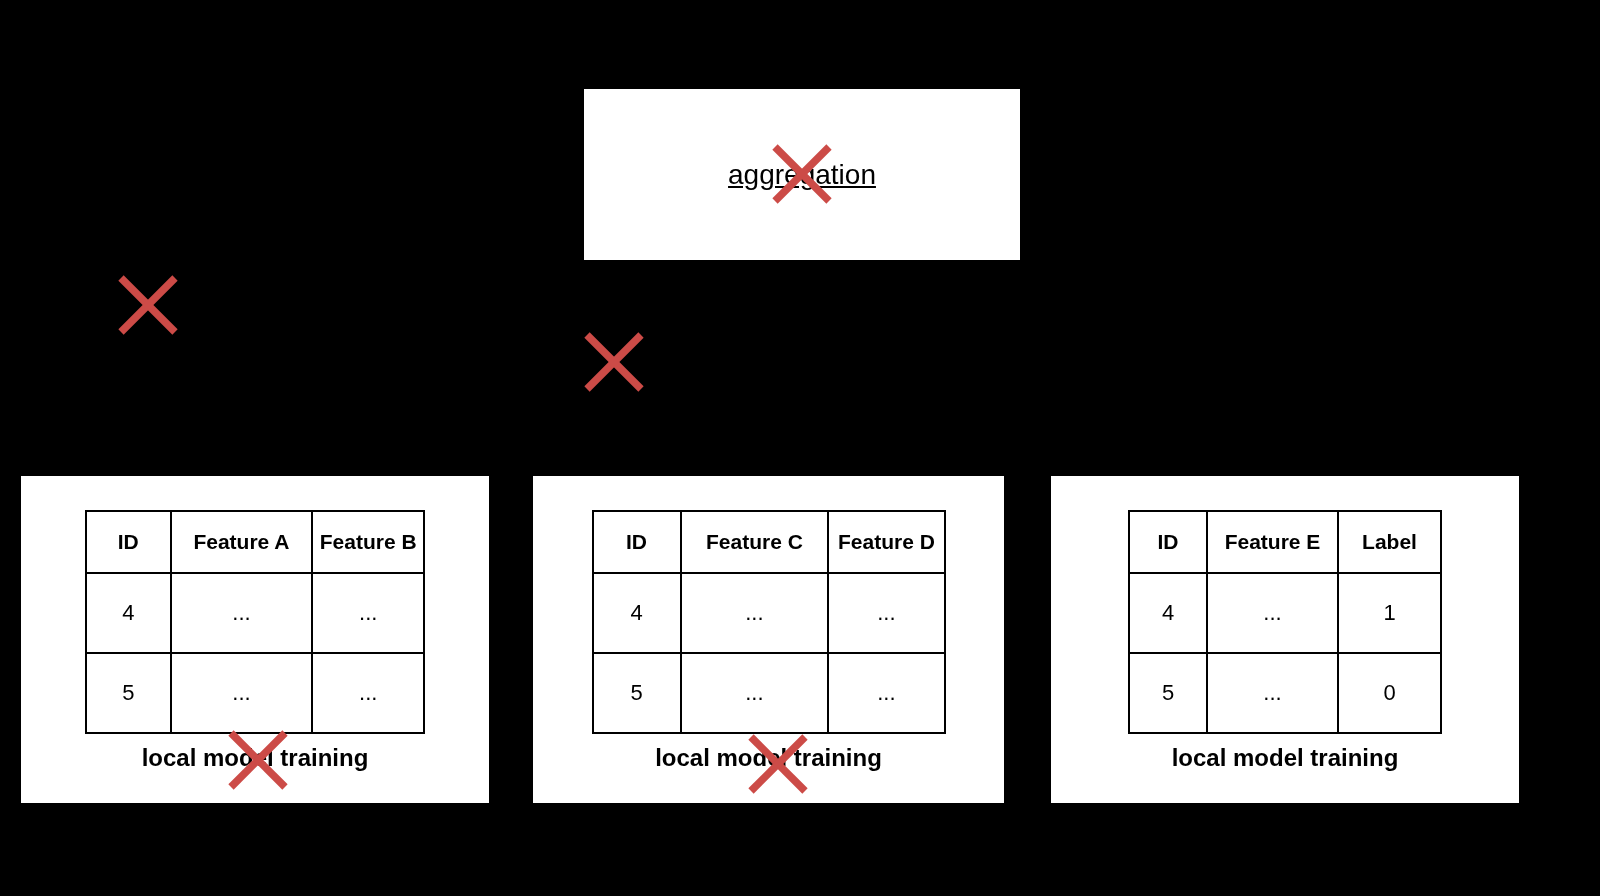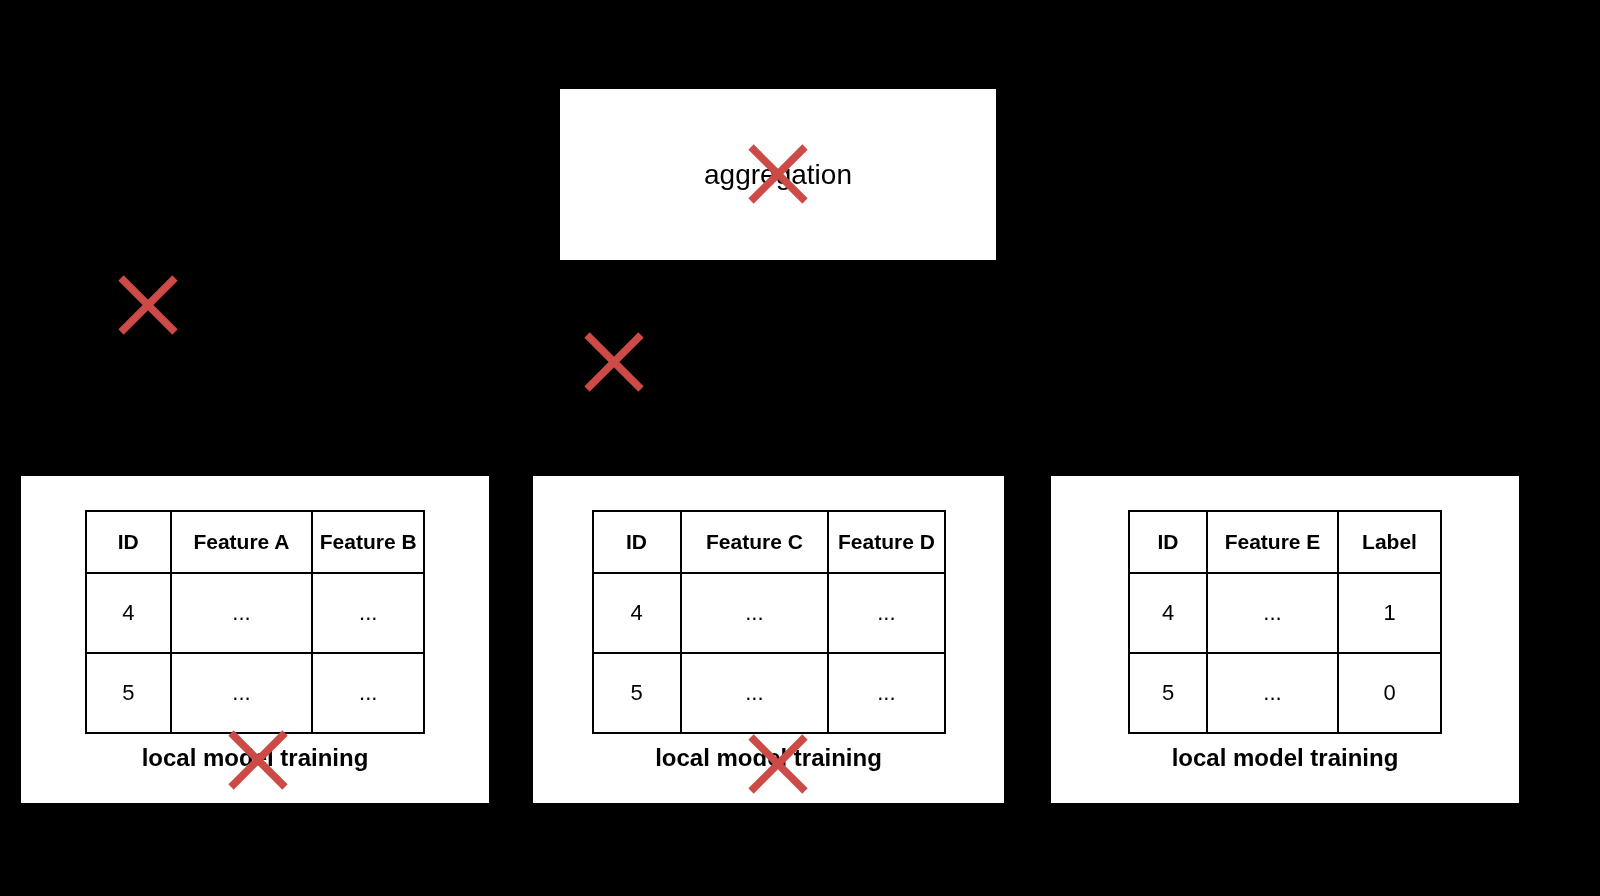--- a/index.html
+++ b/index.html
@@ -13,28 +13,29 @@
     height: 896px;
     background: #000000;
     overflow: hidden;
     font-family: "Liberation Sans", sans-serif;
     color: #000000;
   }
 
   
   .agg-box {
     position: absolute;
-    left: 560px;
+    left: 584px;
     top: 89px;
     width: 436px;
     height: 171px;
     background: #FFFFFF;
     display: flex;
     align-items: center;
     justify-content: center;
+    text-decoration: underline;
   }
   .agg-label {
     font-size: 28px;
     font-weight: 400;
     color: #000000;
   }
 
   
   .xmark {
     position: absolute;

